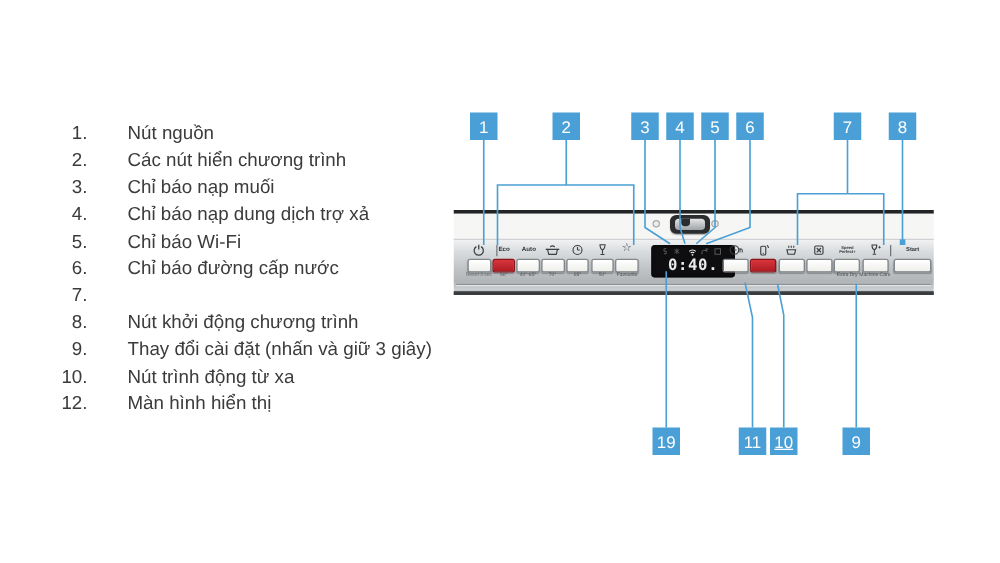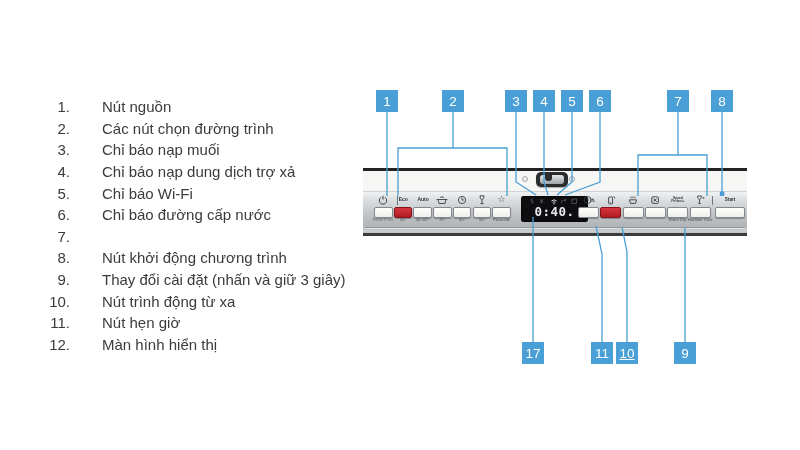--- a/index.html
+++ b/index.html
@@ -63,21 +63,21 @@
 
 <div class="stage">
 
   <ol class="legend">
     <li>
         <span class="n">1.</span>
         <span class="t">Nút nguồn</span>
       </li>
     <li>
         <span class="n">2.</span>
-        <span class="t">Các nút chọn đường trình</span>
+        <span class="t">Các nút hiển chương trình</span>
       </li>
     <li>
         <span class="n">3.</span>
         <span class="t">Chỉ báo nạp muối</span>
       </li>
     <li>
         <span class="n">4.</span>
         <span class="t">Chỉ báo nạp dung dịch trợ xả</span>
       </li>
     <li>
@@ -95,24 +95,20 @@
         <span class="n">8.</span>
         <span class="t">Nút khởi động chương trình</span>
       </li>
     <li>
         <span class="n">9.</span>
         <span class="t">Thay đổi cài đặt (nhấn và giữ 3 giây)</span>
       </li>
     <li>
         <span class="n">10.</span>
         <span class="t">Nút trình động từ xa</span>
-      </li>
-    <li>
-        <span class="n">11.</span>
-        <span class="t">Nút hẹn giờ</span>
       </li>
     <li>
         <span class="n">12.</span>
         <span class="t">Màn hình hiển thị</span>
       </li>
   </ol>
 
   <div class="panel">
     <div class="ptopline"></div>
     <div class="pwhite">
@@ -345,15 +341,15 @@
   <div class="co" style="left:442px;top:90px;">2</div>
   <div class="co" style="left:505px;top:90px;">3</div>
   <div class="co" style="left:533px;top:90px;">4</div>
   <div class="co" style="left:561px;top:90px;">5</div>
   <div class="co" style="left:589px;top:90px;">6</div>
   <div class="co" style="left:667px;top:90px;">7</div>
   <div class="co" style="left:711px;top:90px;">8</div>
   <div class="co" style="left:674px;top:342px;">9</div>
   <div class="co" style="left:616px;top:342px;text-decoration:underline;">10</div>
   <div class="co" style="left:591px;top:342px;">11</div>
-  <div class="co" style="left:522px;top:342px;">17</div>
+  <div class="co" style="left:522px;top:342px;">19</div>
 
 </div>
 
 </body></html>

